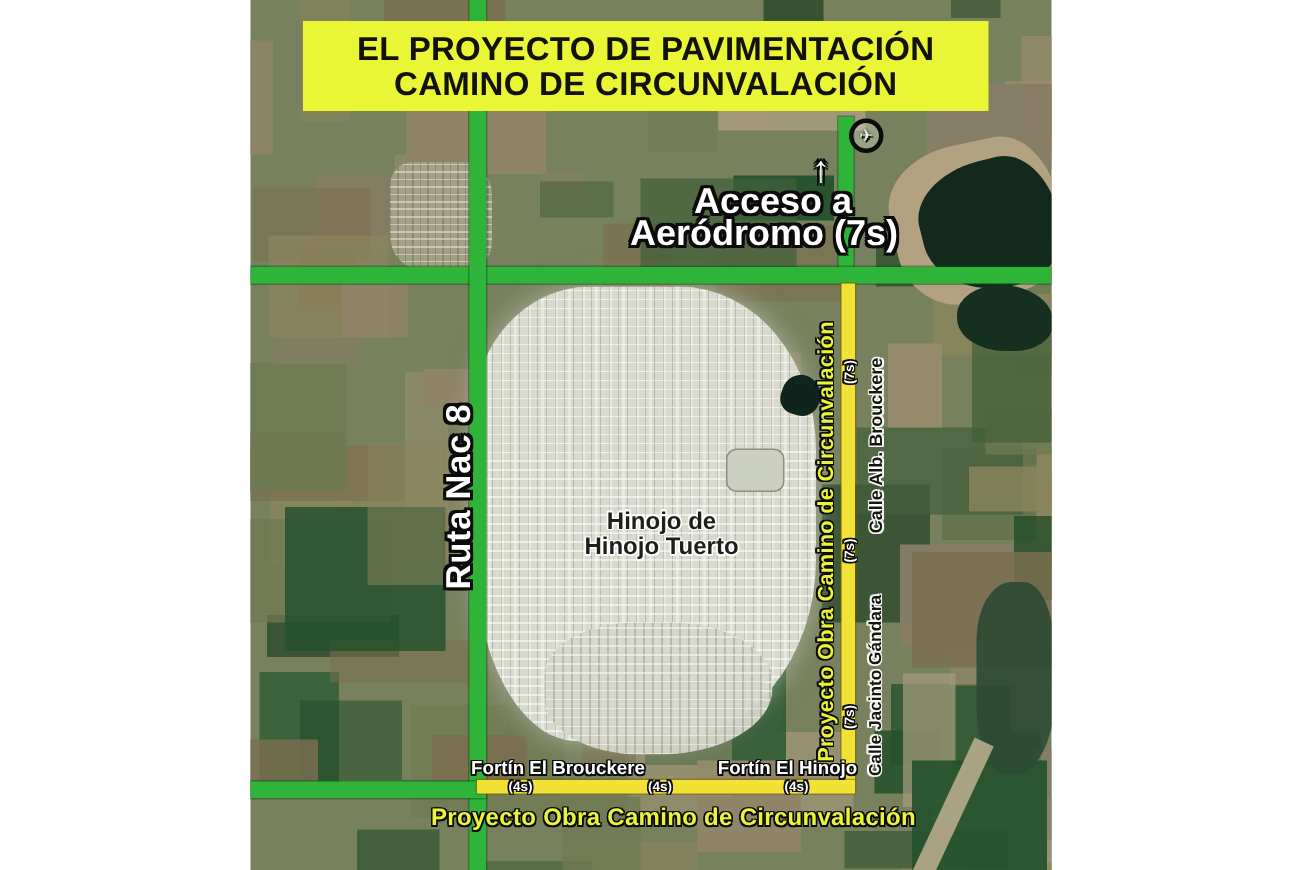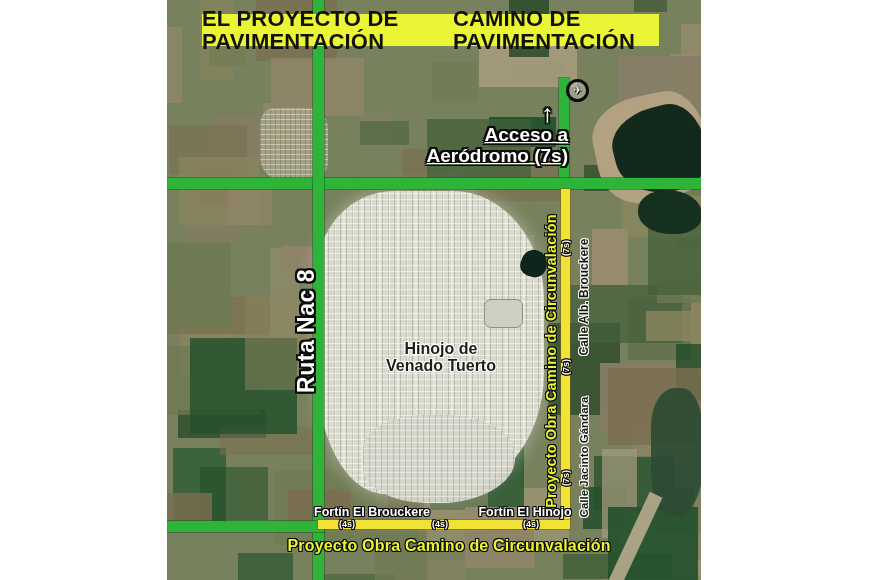--- a/index.html
+++ b/index.html
@@ -48,22 +48,22 @@
        -1px 0 0 #0b0b0b,1px 0 0 #0b0b0b,0 -1px 0 #0b0b0b,0 1px 0 #0b0b0b;}
   .ow{text-shadow:-1px -1px 0 rgba(255,255,255,.8),-1px 1px 0 rgba(255,255,255,.8),
        1px -1px 0 rgba(255,255,255,.8),1px 1px 0 rgba(255,255,255,.8),
        -1px 0 0 rgba(255,255,255,.8),1px 0 0 rgba(255,255,255,.8),
        0 -1px 0 rgba(255,255,255,.8),0 1px 0 rgba(255,255,255,.8);}
   .white{color:#ffffff;}
   .yellowtxt{color:var(--label-yellow);}
   .rot{transform:translate(-50%,-50%) rotate(-90deg);}
   .ctr{transform:translate(-50%,-50%);}
   
-  .banner{position:absolute;left:202px;top:14px;width:457px;height:32px;background:var(--banner-bg);
-          display:flex;flex-direction:row;justify-content:center;align-items:center;z-index:20;}
+  .banner{position:absolute;left:202px;top:14px;width:457px;height:60px;background:var(--banner-bg);
+          display:flex;flex-direction:column;justify-content:center;align-items:center;z-index:20;}
   .banner div{font-weight:bold;font-size:22px;line-height:23px;letter-spacing:0.2px;color:var(--banner-text);}
   
   .aero-icon{position:absolute;left:399px;top:79px;width:17px;height:17px;border:3px solid #0b0b0b;
              border-radius:50%;background:rgba(235,240,228,.3);display:flex;align-items:center;
              justify-content:center;z-index:12;}
   .aero-icon span{font-size:11px;color:#f2f5ea;text-shadow:0 0 2px #000,1px 1px 0 #000;}
   .z{z-index:12;}
 </style>
 </head>
 <body>
@@ -181,52 +181,52 @@
     <div class="road green" style="left:392px;top:78px;width:10px;height:101px;z-index:5;"></div>
     <div class="road green" style="left:0;top:521px;width:157px;height:11px;z-index:6;"></div>
     <div class="road yellow" style="left:394px;top:189px;width:9px;height:331px;z-index:7;"></div>
     <div class="road yellow" style="left:151px;top:520px;width:252px;height:9px;z-index:7;"></div>
 
     <div class="aero-icon">
       <span>✈</span>
     </div>
 
     <div class="lbl white ob z" style="left:374px;top:99px;font-size:25px;">↑</div>
-    <div class="lbl white ob z" style="left:253px;top:124px;width:148px;text-align:right;font-size:19px;line-height:21px;text-decoration:underline;">
+    <div class="lbl white ob z" style="left:253px;top:124px;width:148px;text-align:right;font-size:24px;line-height:21px;">
       <div>Acceso a</div>
       <div>Aeródromo (7s)</div>
     </div>
 
     <div class="lbl white ob rot z" style="left:139px;top:331px;font-size:23px;letter-spacing:.5px;">Ruta Nac 8</div>
 
     <div class="lbl yellowtxt ob1 rot z" style="left:384px;top:361px;font-size:14.5px;letter-spacing:.2px;">Proyecto Obra Camino de Circunvalación</div>
     <div class="lbl ow rot z" style="left:417px;top:297px;font-size:12px;color:#15170e;">Calle Alb. Brouckere</div>
     <div class="lbl ow rot z" style="left:417px;top:457px;font-size:11.5px;color:#15170e;">Calle Jacinto Gándara</div>
 
     <div class="lbl white ob1 rot z" style="left:399px;top:248px;font-size:9px;">(7s)</div>
     <div class="lbl white ob1 rot z" style="left:399px;top:367px;font-size:9px;">(7s)</div>
     <div class="lbl white ob1 rot z" style="left:399px;top:478px;font-size:9px;">(7s)</div>
 
     <div class="lbl ow ctr z" style="left:274px;top:357px;text-align:center;font-size:16px;line-height:16.5px;color:#1d2019;">
       <div>Hinojo de</div>
-      <div>Venado Tuerto</div>
+      <div>Hinojo Tuerto</div>
     </div>
 
     <div class="lbl white ob z" style="left:15px;top:487px;width:142px;text-align:right;font-size:19.5px;line-height:18.5px;">
     </div>
 
     <div class="lbl white ob1 ctr z" style="left:205px;top:512px;font-size:12.5px;">Fortín El Brouckere</div>
     <div class="lbl white ob1 ctr z" style="left:342px;top:512px;font-size:12.5px;padding-left:32px;">Fortín El Hinojo</div>
 
     <div class="lbl white ob1 ctr z" style="left:180px;top:524px;font-size:9px;">(4s)</div>
     <div class="lbl white ob1 ctr z" style="left:273px;top:524px;font-size:9px;">(4s)</div>
     <div class="lbl white ob1 ctr z" style="left:364px;top:524px;font-size:9px;">(4s)</div>
 
     <div class="lbl yellowtxt ob1 ctr z" style="left:282px;top:546px;font-size:16px;letter-spacing:.2px;">Proyecto Obra Camino de Circunvalación</div>
 
   </div>
 
   <div class="banner">
     <div>EL PROYECTO DE PAVIMENTACIÓN</div>
-    <div>CAMINO DE PAVIMENTACIÓN</div>
+    <div>CAMINO DE CIRCUNVALACIÓN</div>
   </div>
 
 </div>
 
 </body></html>

